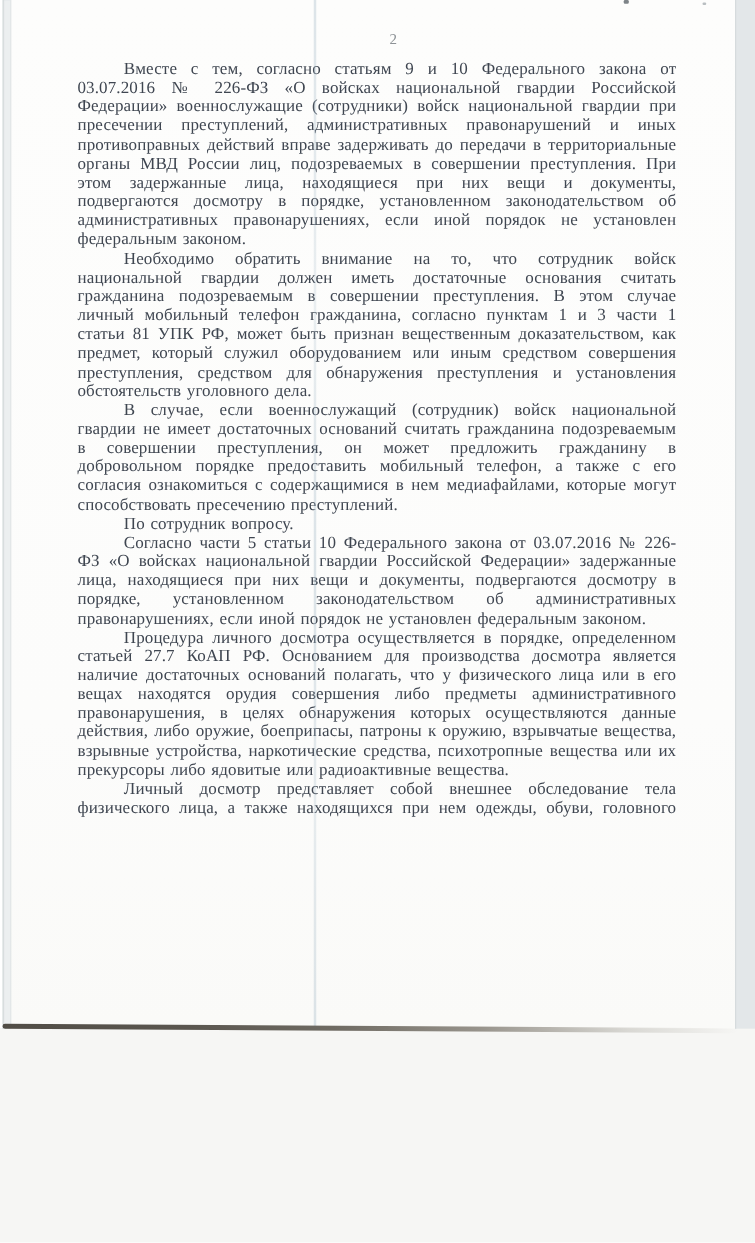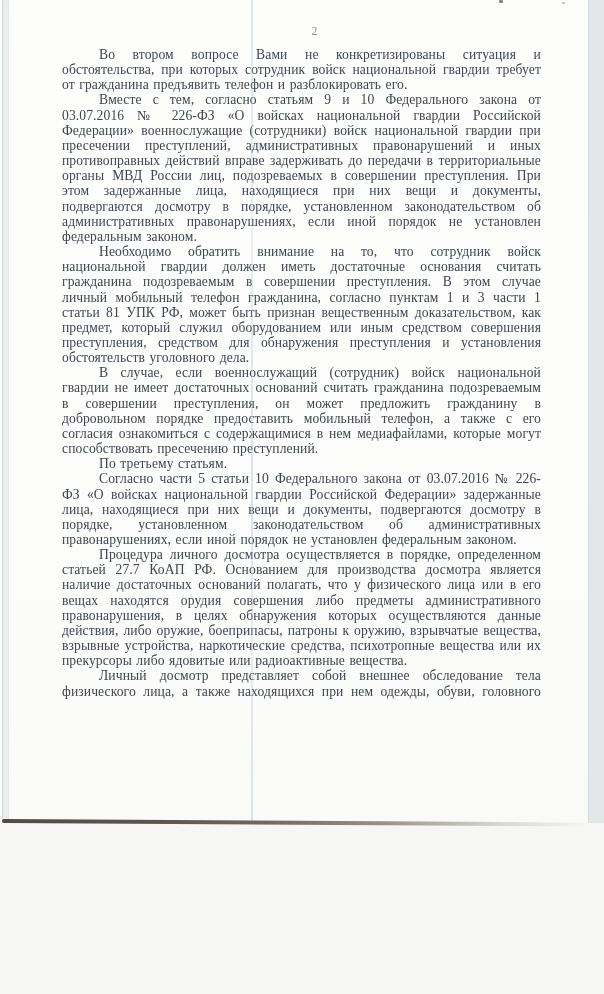--- a/index.html
+++ b/index.html
@@ -118,25 +118,24 @@
 </head>
 <body>
 
 <div class="scan-canvas">
 
   <div class="page">
 
     <div class="page-number">2</div>
 
     <div class="text-block">
-      <p>Во втором вопросе Вами не конкретизированы ситуация и обстоятельства, при которых сотрудник войск национальной гвардии требует от гражданина предъявить телефон и разблокировать его.</p>
       <p>Вместе с тем, согласно статьям 9 и 10 Федерального закона от 03.07.2016 № 226-ФЗ «О войсках национальной гвардии Российской Федерации» военнослужащие (сотрудники) войск национальной гвардии при пресечении преступлений, административных правонарушений и иных противоправных действий вправе задерживать до передачи в территориальные органы МВД России лиц, подозреваемых в совершении преступления. При этом задержанные лица, находящиеся при них вещи и документы, подвергаются досмотру в порядке, установленном законодательством об административных правонарушениях, если иной порядок не установлен федеральным законом.</p>
       <p>Необходимо обратить внимание на то, что сотрудник войск национальной гвардии должен иметь достаточные основания считать гражданина подозреваемым в совершении преступления. В этом случае личный мобильный телефон гражданина, согласно пунктам 1 и 3 части 1 статьи 81 УПК РФ, может быть признан вещественным доказательством, как предмет, который служил оборудованием или иным средством совершения преступления, средством для обнаружения преступления и установления обстоятельств уголовного дела.</p>
       <p>В случае, если военнослужащий (сотрудник) войск национальной гвардии не имеет достаточных оснований считать гражданина подозреваемым в совершении преступления, он может предложить гражданину в добровольном порядке предоставить мобильный телефон, а также с его согласия ознакомиться с содержащимися в нем медиафайлами, которые могут способствовать пресечению преступлений.</p>
-      <p>По третьему статьям.</p>
+      <p>По сотрудник вопросу.</p>
       <p>Согласно части 5 статьи 10 Федерального закона от 03.07.2016 № 226-ФЗ «О войсках национальной гвардии Российской Федерации» задержанные лица, находящиеся при них вещи и документы, подвергаются досмотру в порядке, установленном законодательством об административных правонарушениях, если иной порядок не установлен федеральным законом.</p>
       <p>Процедура личного досмотра осуществляется в порядке, определенном статьей 27.7 КоАП РФ. Основанием для производства досмотра является наличие достаточных оснований полагать, что у физического лица или в его вещах находятся орудия совершения либо предметы административного правонарушения, в целях обнаружения которых осуществляются данные действия, либо оружие, боеприпасы, патроны к оружию, взрывчатые вещества, взрывные устройства, наркотические средства, психотропные вещества или их прекурсоры либо ядовитые или радиоактивные вещества.</p>
       <p class="cut-off">Личный досмотр представляет собой внешнее обследование тела физического лица, а также находящихся при нем одежды, обуви, головного</p>
     </div>
 
     <div class="fold-crease"></div>
   </div>
 
   <div class="edge-left"></div>
   <div class="edge-right"></div>

